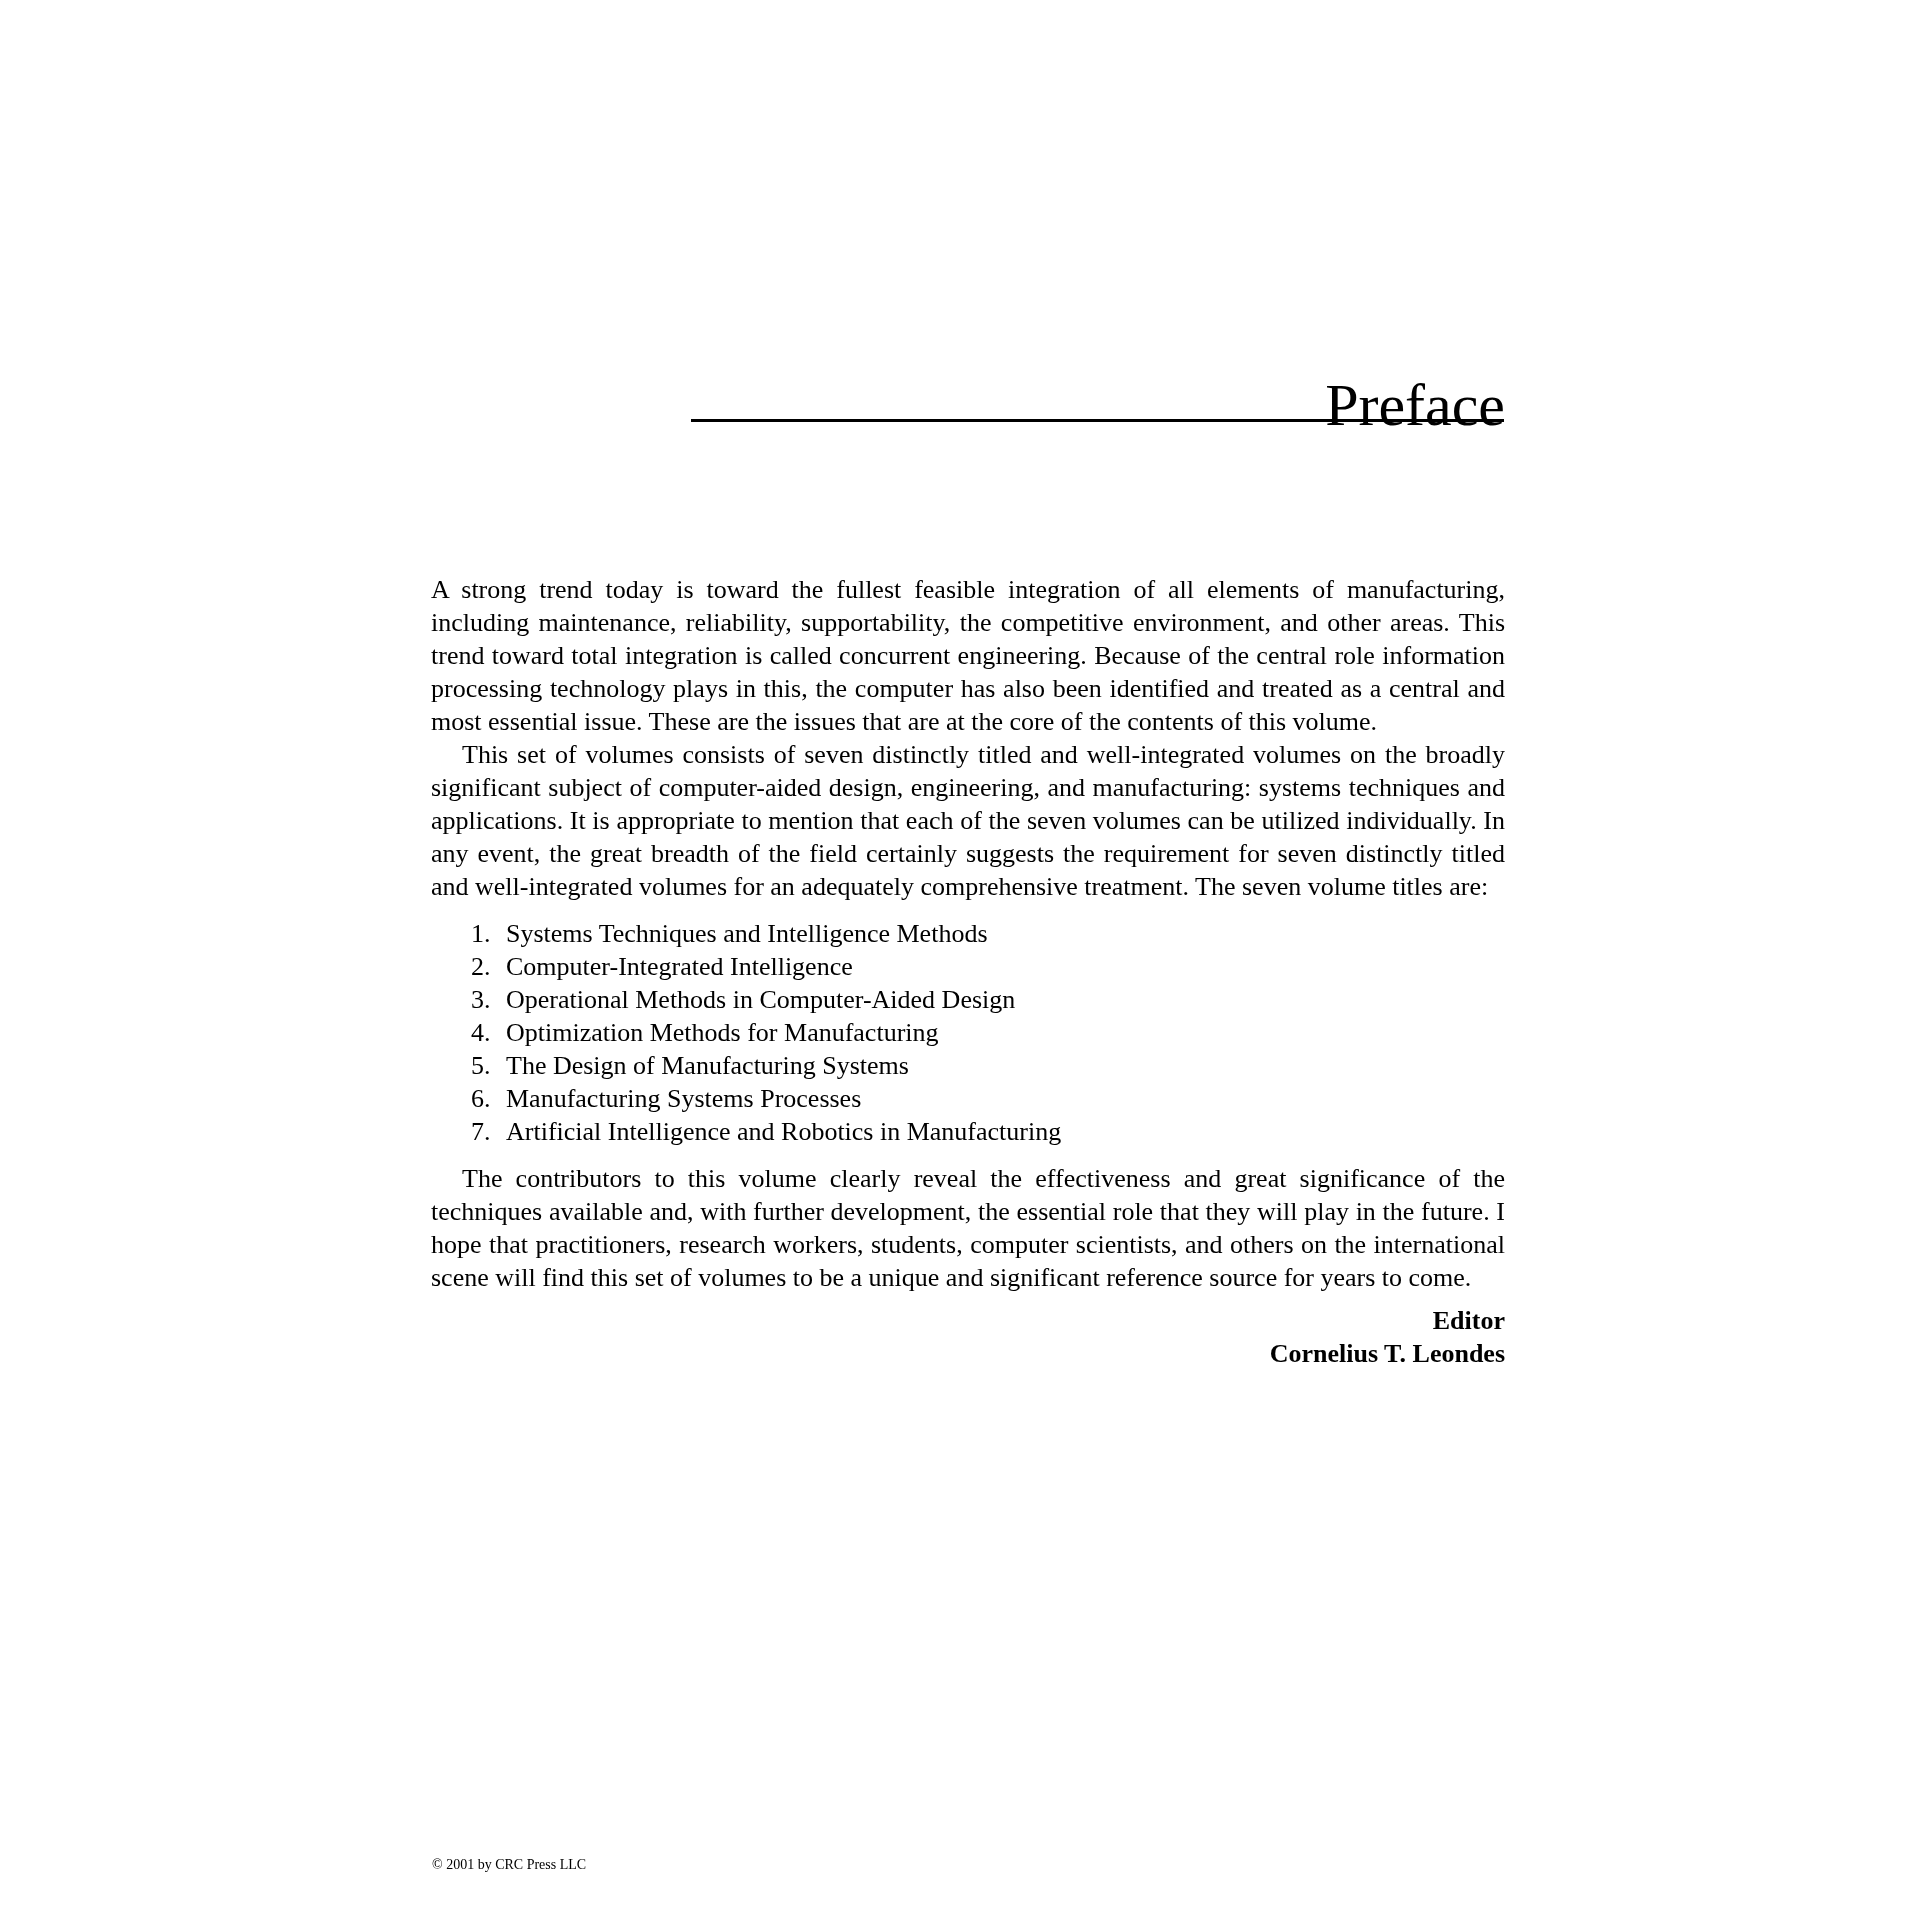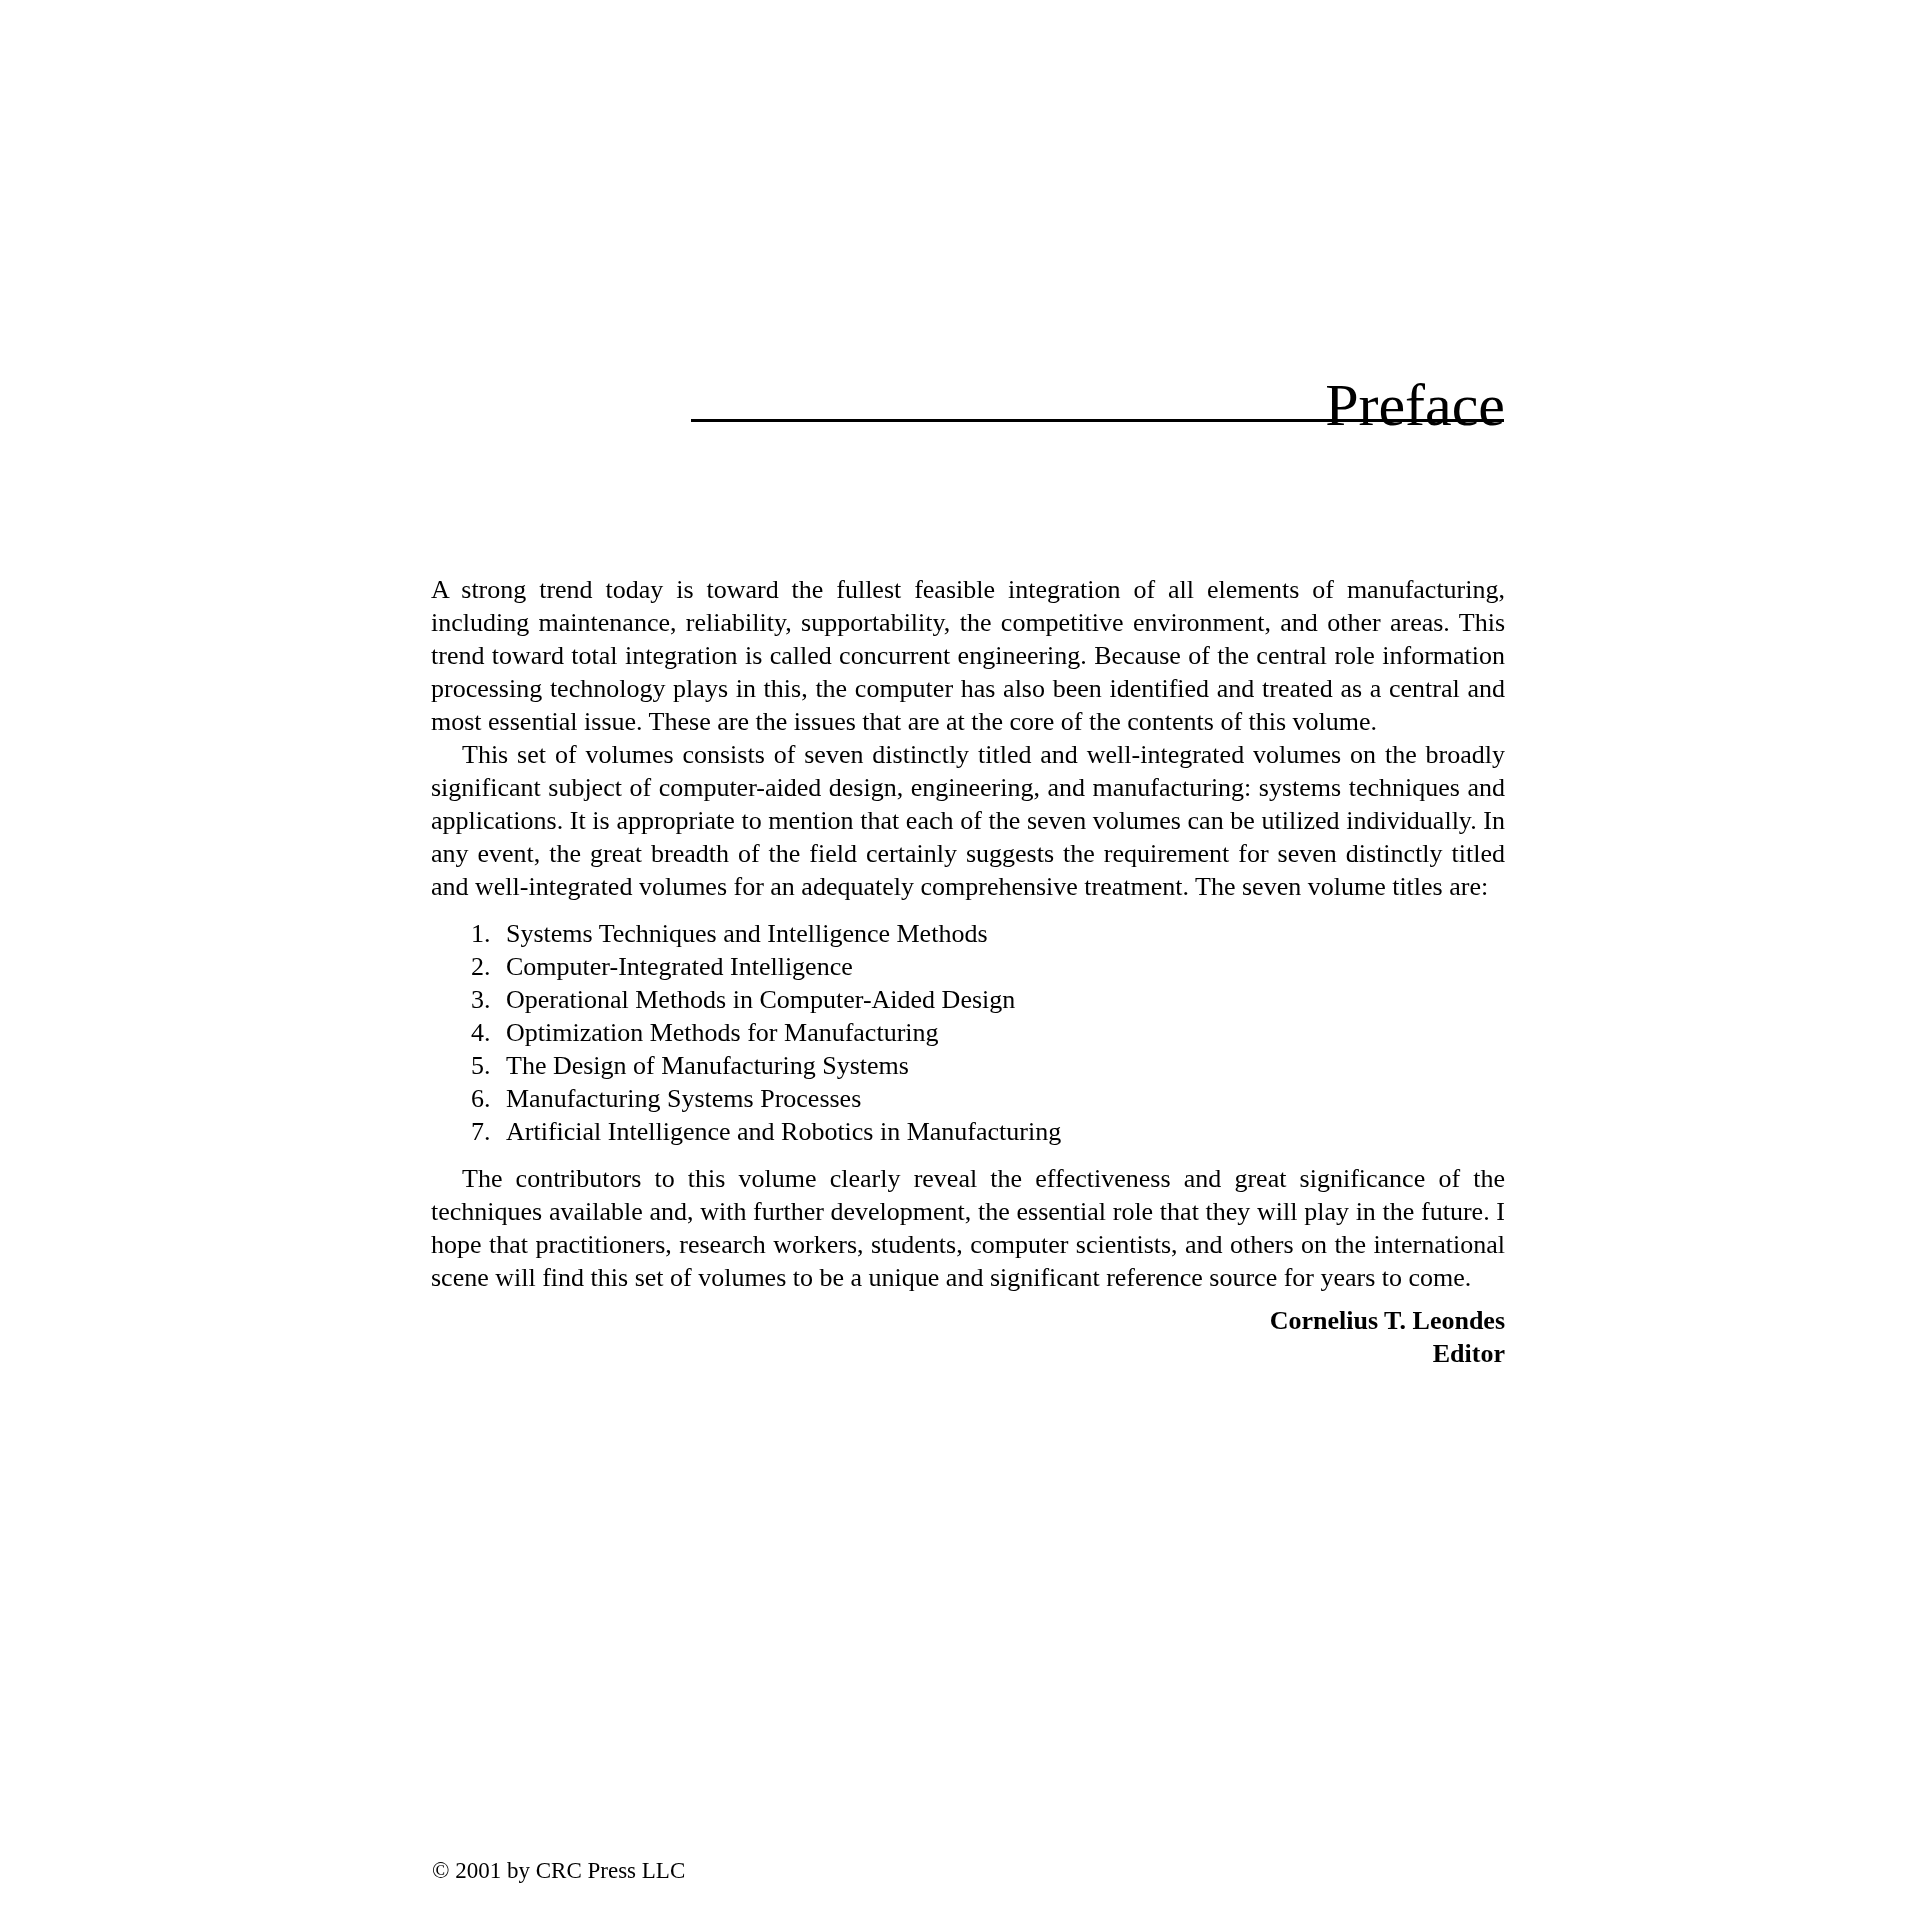--- a/index.html
+++ b/index.html
@@ -69,21 +69,21 @@
   .signature {
     margin-top: 10.3px;
     text-align: right;
     font-weight: 700;
     line-height: 33px;
   }
   .footer-copyright {
     position: absolute;
     top: 1857px;
     left: 432px;
-    font-size: 23px;
+    font-size: 14px;
     line-height: 1.2;
     white-space: nowrap;
   }
 </style>
 </head>
 <body>
 
 <div class="page">
 
   <h1 class="page-title">Preface</h1>
@@ -123,22 +123,22 @@
       </li>
       <li>
         <span class="num">7.</span>
         <span>Artificial Intelligence and Robotics in Manufacturing</span>
       </li>
     </ol>
 
     <p class="indent">The contributors to this volume clearly reveal the effectiveness and great significance of the techniques available and, with further development, the essential role that they will play in the future. I hope that practitioners, research workers, students, computer scientists, and others on the international scene will find this set of volumes to be a unique and significant reference source for years to come.</p>
 
     <div class="signature">
+      <div>Editor</div>
       <div>Cornelius T. Leondes</div>
-      <div>Editor</div>
     </div>
 
   </div>
 
   <div class="footer-copyright">© 2001 by CRC Press LLC</div>
 
 </div>
 
 
 </body></html>

